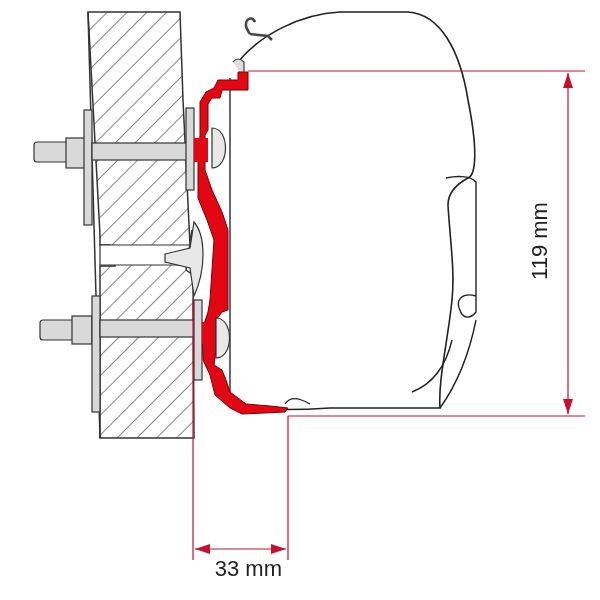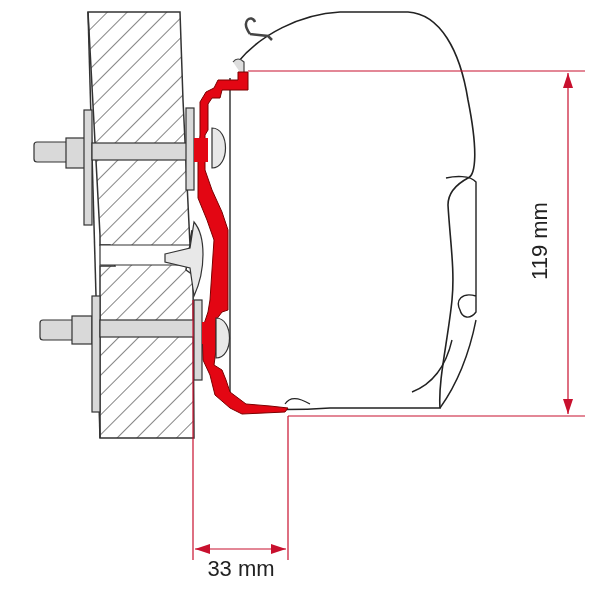--- a/index.html
+++ b/index.html
@@ -1,19 +1,19 @@
 <!DOCTYPE html>
 <html><head>
 <meta charset="utf-8">
 <style>
   html, body { margin: 0; padding: 0; background: #ffffff; }
   body { width: 600px; height: 600px; overflow: hidden; position: relative; font-family: "Liberation Sans", sans-serif; }
   #stage { position: absolute; left: 0; top: 0; width: 600px; height: 600px; }
   .dim-label { position: absolute; font-family: "Liberation Sans", sans-serif; font-size: 22px; color: #222222; white-space: nowrap; }
-  #dim-h-label { left: 200px; top: 556px; width: 82px; text-align: center; }
+  #dim-h-label { left: 200px; top: 556px; width: 82px; text-align: right; }
   #dim-v-label { left: 480px; top: 228px; width: 120px; text-align: center; transform: rotate(-90deg); transform-origin: 50% 50%; }
 </style>
 </head>
 <body>
 
 <svg id="stage" viewBox="0 0 600 600" xmlns="http://www.w3.org/2000/svg">
   <defs>
     <pattern id="hatch" patternUnits="userSpaceOnUse" width="14" height="14" patternTransform="rotate(45)">
       <rect width="14" height="14" fill="#ffffff"></rect>
       <line x1="0" y1="0" x2="0" y2="14" stroke="#333" stroke-width="1.2"></line>

